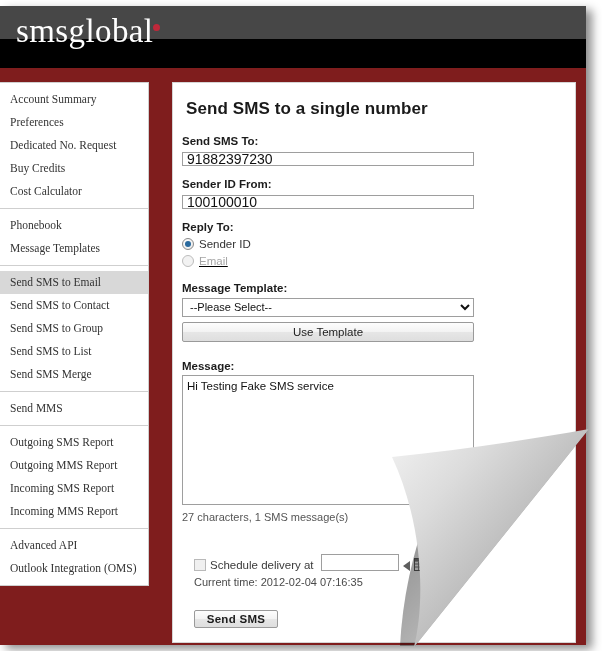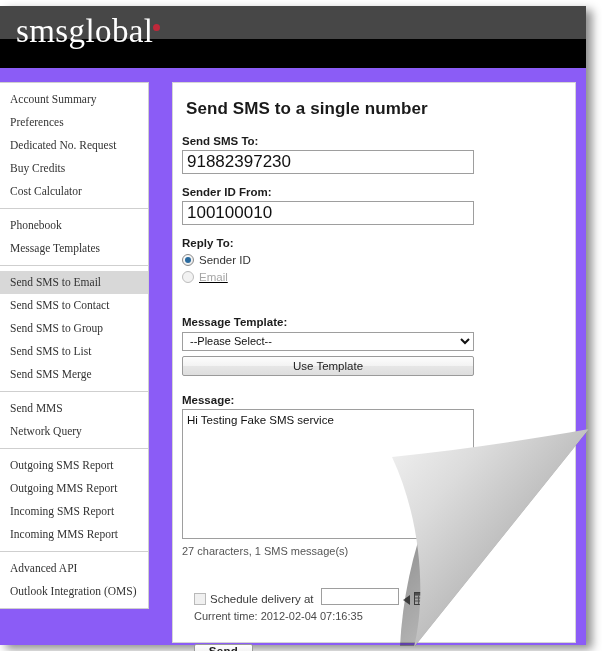--- a/index.html
+++ b/index.html
@@ -23,21 +23,21 @@
     background: #ffffff;
     overflow: hidden;
   }
 
   
   #sheet {
     position: absolute;
     left: 0; top: 6px;
     width: 586px;
     height: 639px;
-    background: #8b5cf6;
+    background: #7f1d1d;
     box-shadow: 6px 4px 9px rgba(0,0,0,0.45);
   }
 
   
   #header {
     position: absolute;
     left: 0; top: 0;
     width: 586px;
     height: 62px;
     overflow: hidden;
@@ -136,26 +136,26 @@
     letter-spacing: 0.1px;
   }
   .field-label {
     font-size: 11.5px;
     font-weight: bold;
     color: #1c1c1c;
     margin-bottom: 3px;
   }
   .text-input {
     width: 292px;
-    height: 24px;
+    height: 14px;
     box-sizing: border-box;
     border: 1px solid #9e9e9e;
     background: #ffffff;
     font-family: "Liberation Sans", sans-serif;
-    font-size: 17px;
+    font-size: 14px;
     color: #111111;
     padding: 1px 0 1px 4px;
     margin: 0 0 12px 0;
     outline: none;
   }
   .radio-row {
     display: flex;
     align-items: center;
     margin: 0 0 2px 0;
     height: 15px;
@@ -274,21 +274,21 @@
     margin: 0 4px 0 4px;
     flex: none;
   }
   #cal-icon { flex: none; display: block; }
   #current-time {
     font-size: 11px;
     color: #4a4a4a;
     margin: 5px 0 0 12px;
   }
   #send-btn {
-    width: 59px;
+    width: 84px;
     height: 18px;
     margin: 22px 0 0 12px;
     font-weight: bold;
     letter-spacing: 0.3px;
   }
 
   
   #curl-wrap {
     position: absolute;
     left: 378px;
@@ -328,21 +328,20 @@
           </div>
           <div class="nav-group">
             <span class="nav-item active">Send SMS to Email</span>
             <span class="nav-item">Send SMS to Contact</span>
             <span class="nav-item">Send SMS to Group</span>
             <span class="nav-item">Send SMS to List</span>
             <span class="nav-item">Send SMS Merge</span>
           </div>
           <div class="nav-group">
             <span class="nav-item">Send MMS</span>
-            <span class="nav-item">Network Query</span>
           </div>
           <div class="nav-group">
             <span class="nav-item">Outgoing SMS Report</span>
             <span class="nav-item">Outgoing MMS Report</span>
             <span class="nav-item">Incoming SMS Report</span>
             <span class="nav-item">Incoming MMS Report</span>
           </div>
           <div class="nav-group last">
             <span class="nav-item">Advanced API</span>
             <span class="nav-item">Outlook Integration (OMS)</span>
@@ -358,21 +357,21 @@
           <input class="text-input" type="text" value="91882397230" style="">
 
           <div class="field-label">Sender ID From:</div>
           <input class="text-input" type="text" value="100100010" style="">
 
           <div class="field-label">Reply To:</div>
           <div class="radio-row">
             <span class="radio checked"></span>
             <span class="radio-label">Sender ID</span>
           </div>
-          <div class="radio-row" style="margin-bottom:32px;text-decoration:underline;">
+          <div class="radio-row" style="margin-bottom:14px;text-decoration:underline;">
             <span class="radio disabled"></span>
             <span class="radio-label disabled">Email</span>
           </div>
 
           <div class="field-label">Message Template:</div>
           <select class="template-select">
             <option>--Please Select--</option>
           </select>
 
           <button class="btn" id="use-template-btn">Use Template</button>

